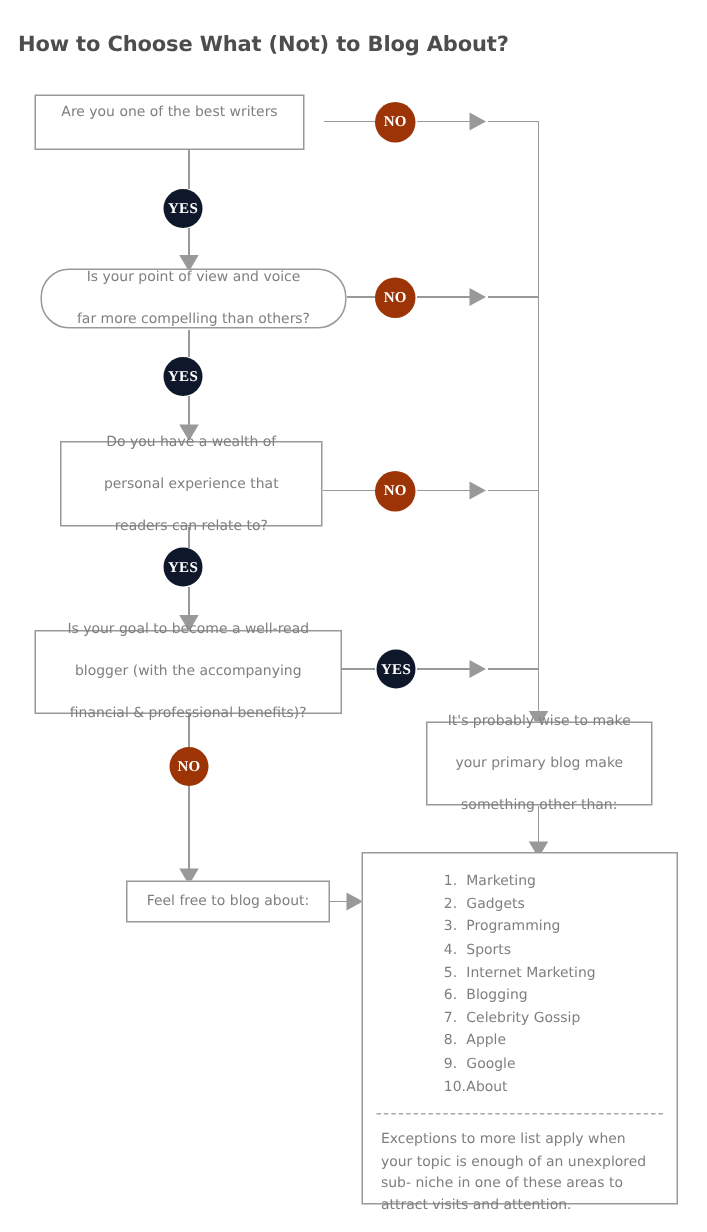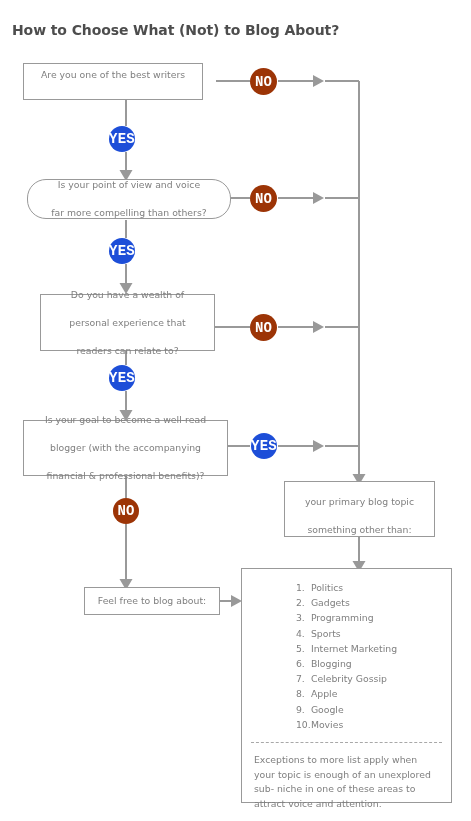--- a/index.html
+++ b/index.html
@@ -53,29 +53,29 @@
     display: flex;
     align-items: center;
     justify-content: center;
     padding: 2px 4px;
   }
   .node-box span { display: block; width: 100%; }
   .badge {
     position: absolute;
     border-radius: 50%;
     color: #ffffff;
-    font-family: Liberation Mono, monospace;
-    font-size: 14px;
+    font-family: Liberation Serif, serif;
+    font-size: 10px;
     font-weight: bold;
     display: flex;
     align-items: center;
     justify-content: center;
     letter-spacing: 0.2px;
   }
-  .badge.yes { background: #1d4ed8; }
+  .badge.yes { background: #0f172a; }
   .badge.no  { background: #9c3406; }
 
   .list-box {
     position: absolute;
     box-sizing: border-box;
     border: 1px solid #999999;
     background: #ffffff;
     display: flex;
     flex-direction: column;
   }
@@ -203,51 +203,51 @@
   <div class="node-box" style="left:23px; top:420px; width:205px; height:56px;">
     <span>
       <span>Is your goal to become a well-read</span><br>
       <span>blogger (with the accompanying</span><br>
       <span>financial &amp; professional benefits)?</span>
     </span>
   </div>
 
   <div class="node-box" style="left:284px; top:481px; width:151px; height:56px;">
     <span>
-      <br>
-      <span>your primary blog topic</span><br>
+      <span>It's probably wise to make</span><br>
+      <span>your primary blog make</span><br>
       <span>something other than:</span>
     </span>
   </div>
 
   <div class="node-box" style="left:60px; top:587px; width:136px; height:28px;margin-left:24px;">
     <span>Feel free to blog about:</span>
   </div>
 
   <div class="list-box" style="left:241px; top:568px; width:211px; height:235px;">
     <div class="list-items">
       <div class="list-inner" id="topic-list-inner">
-          <div class="list-item"><span class="num">1.</span><span>Politics</span></div>
+          <div class="list-item"><span class="num">1.</span><span>Marketing</span></div>
           <div class="list-item"><span class="num">2.</span><span>Gadgets</span></div>
           <div class="list-item"><span class="num">3.</span><span>Programming</span></div>
           <div class="list-item"><span class="num">4.</span><span>Sports</span></div>
           <div class="list-item"><span class="num">5.</span><span>Internet Marketing</span></div>
           <div class="list-item"><span class="num">6.</span><span>Blogging</span></div>
           <div class="list-item"><span class="num">7.</span><span>Celebrity Gossip</span></div>
           <div class="list-item"><span class="num">8.</span><span>Apple</span></div>
           <div class="list-item"><span class="num">9.</span><span>Google</span></div>
-          <div class="list-item"><span class="num">10.</span><span>Movies</span></div>
+          <div class="list-item"><span class="num">10.</span><span>About</span></div>
         </div>
     </div>
     <div class="divider"></div>
     <div class="note">
       <span>Exceptions to more list apply when your</span>
       <span>topic is enough of an unexplored sub-</span>
       <span>niche in one of these areas to attract</span>
-      <span>voice and attention.</span>
+      <span>visits and attention.</span>
     </div>
   </div>
 
   <div class="badge yes" style="left:109px; top:126px; width:26px; height:26px;">YES</div>
   <div class="badge yes" style="left:109px; top:238px; width:26px; height:26px;">YES</div>
   <div class="badge yes" style="left:109px; top:365px; width:26px; height:26px;">YES</div>
   <div class="badge no" style="left:113px; top:498px; width:26px; height:26px;">NO</div>
 
   <div class="badge no" style="left:250px; top:68px; width:27px; height:27px;">NO</div>
   <div class="badge no" style="left:250px; top:185px; width:27px; height:27px;">NO</div>

